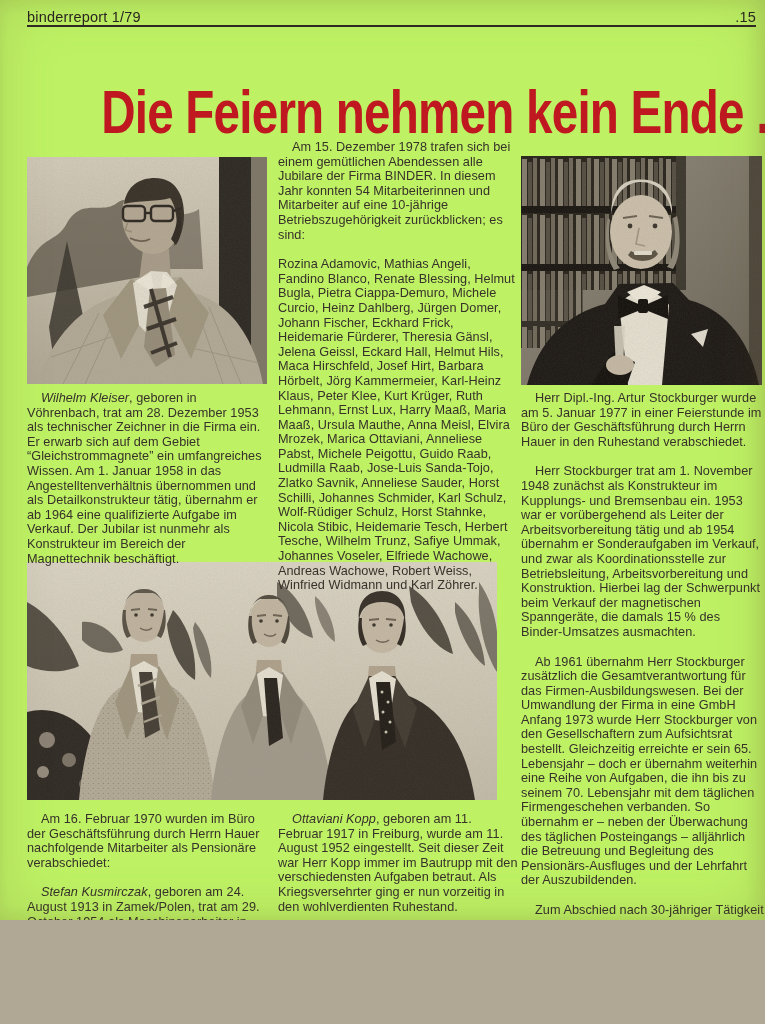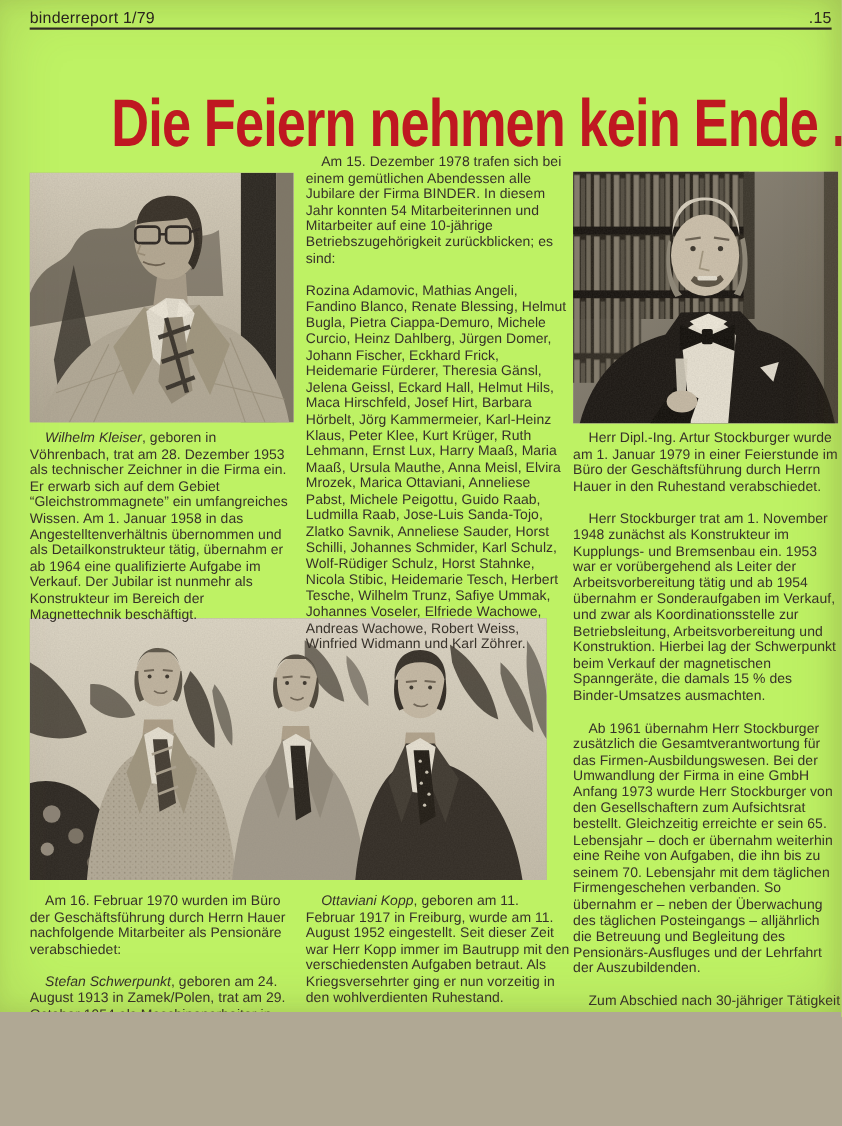--- a/index.html
+++ b/index.html
@@ -277,30 +277,30 @@
   <div class="col cap-left">
     <p class="indent"><i>Wilhelm Kleiser</i><span>, geboren in Vöhrenbach, trat am 28. Dezember 1953 als technischer Zeichner in die Firma ein. Er erwarb sich auf dem Gebiet “Gleichstrommagnete” ein umfangreiches Wissen. Am 1. Januar 1958 in das Angestelltenverhältnis übernommen und als Detailkonstrukteur tätig, übernahm er ab 1964 eine qualifizierte Aufgabe im Verkauf. Der Jubilar ist nunmehr als Konstrukteur im Bereich der Magnettechnik beschäftigt.</span></p>
   </div>
 
   <div class="col col-mid">
     <p class="indent">Am 15. Dezember 1978 trafen sich bei einem gemütlichen Abendessen alle Jubilare der Firma BINDER. In diesem Jahr konnten 54 Mitarbeiterinnen und Mitarbeiter auf eine 10-jährige Betriebszugehörigkeit zurückblicken; es sind:</p>
     <p>Rozina Adamovic, Mathias Angeli, Fandino Blanco, Renate Blessing, Helmut Bugla, Pietra Ciappa-Demuro, Michele Curcio, Heinz Dahlberg, Jürgen Domer, Johann Fischer, Eckhard Frick, Heidemarie Fürderer, Theresia Gänsl, Jelena Geissl, Eckard Hall, Helmut Hils, Maca Hirschfeld, Josef Hirt, Barbara Hörbelt, Jörg Kammermeier, Karl-Heinz Klaus, Peter Klee, Kurt Krüger, Ruth Lehmann, Ernst Lux, Harry Maaß, Maria Maaß, Ursula Mauthe, Anna Meisl, Elvira Mrozek, Marica Ottaviani, Anneliese Pabst, Michele Peigottu, Guido Raab, Ludmilla Raab, Jose-Luis Sanda-Tojo, Zlatko Savnik, Anneliese Sauder, Horst Schilli, Johannes Schmider, Karl Schulz, Wolf-Rüdiger Schulz, Horst Stahnke, Nicola Stibic, Heidemarie Tesch, Herbert Tesche, Wilhelm Trunz, Safiye Ummak, Johannes Voseler, Elfriede Wachowe, Andreas Wachowe, Robert Weiss, Winfried Widmann und Karl Zöhrer.</p>
   </div>
 
   <div class="col col-right">
-    <p class="indent">Herr Dipl.-Ing. Artur Stockburger wurde am 1. Januar 1979 in einer Feierstunde im Büro der Geschäftsführung durch Herrn Hauer in den Ruhestand verabschiedet.</p>
+    <p class="indent">Herr Dipl.-Ing. Artur Stockburger wurde am 5. Januar 1977 in einer Feierstunde im Büro der Geschäftsführung durch Herrn Hauer in den Ruhestand verabschiedet.</p>
     <p class="indent">Herr Stockburger trat am 1. November 1948 zunächst als Konstrukteur im Kupplungs- und Bremsenbau ein. 1953 war er vorübergehend als Leiter der Arbeitsvorbereitung tätig und ab 1954 übernahm er Sonderaufgaben im Verkauf, und zwar als Koordinationsstelle zur Betriebsleitung, Arbeitsvorbereitung und Konstruktion. Hierbei lag der Schwerpunkt beim Verkauf der magnetischen Spanngeräte, die damals 15 % des Binder-Umsatzes ausmachten.</p>
     <p class="indent">Ab 1961 übernahm Herr Stockburger zusätzlich die Gesamtverantwortung für das Firmen-Ausbildungswesen. Bei der Umwandlung der Firma in eine GmbH Anfang 1973 wurde Herr Stockburger von den Gesellschaftern zum Aufsichtsrat bestellt. Gleichzeitig erreichte er sein 65. Lebensjahr – doch er übernahm weiterhin eine Reihe von Aufgaben, die ihn bis zu seinem 70. Lebensjahr mit dem täglichen Firmengeschehen verbanden. So übernahm er – neben der Überwachung des täglichen Posteingangs – alljährlich die Betreuung und Begleitung des Pensionärs-Ausfluges und der Lehrfahrt der Auszubildenden.</p>
     <p class="indent">Zum Abschied nach 30-jähriger Tätigkeit konnte Herr Stockburger neben dem beliebten Jubiläums-“Freßkorb” eine Buchkassette mit 3 wertvollen Bildbänden entgegennehmen.</p>
     <p class="indent">Dank seiner zahlreichen Hobbies, wie Schwimmen, Skilaufen, Briefmarkensammeln, Reisen und Filmen, wird ihm die Zeit im Ruhestand sicherlich nicht lang werden.</p>
   </div>
 
   <div class="col col-bl">
     <p class="indent">Am 16. Februar 1970 wurden im Büro der Geschäftsführung durch Herrn Hauer nachfolgende Mitarbeiter als Pensionäre verabschiedet:</p>
-    <p class="indent"><i>Stefan Schwerpunkt</i><span>, geboren am 24. August 1913 in Zamek/Polen, trat am 29. October 1954 als Maschinenarbeiter in das Unternehmen ein. In den verschiedensten Betriebsabteilungen war er als Fräser und Bohrer bis zu seiner Pensionierung eingesetzt.</span></p>
+    <p class="indent"><i>Stefan Kusmirczak</i><span>, geboren am 24. August 1913 in Zamek/Polen, trat am 29. October 1954 als Maschinenarbeiter in das Unternehmen ein. In den verschiedensten Betriebsabteilungen war er als Fräser und Bohrer bis zu seiner Pensionierung eingesetzt.</span></p>
   </div>
 
   <div class="col col-bm">
     <p class="indent"><i>Ottaviani Kopp</i><span>, geboren am 11. Februar 1917 in Freiburg, wurde am 11. August 1952 eingestellt. Seit dieser Zeit war Herr Kopp immer im Bautrupp mit den verschiedensten Aufgaben betraut. Als Kriegsversehrter ging er nun vorzeitig in den wohlverdienten Ruhestand.</span></p>
   </div>
 
   <div class="watermark">M. Hildebrandt</div>
 
 </div>
 

